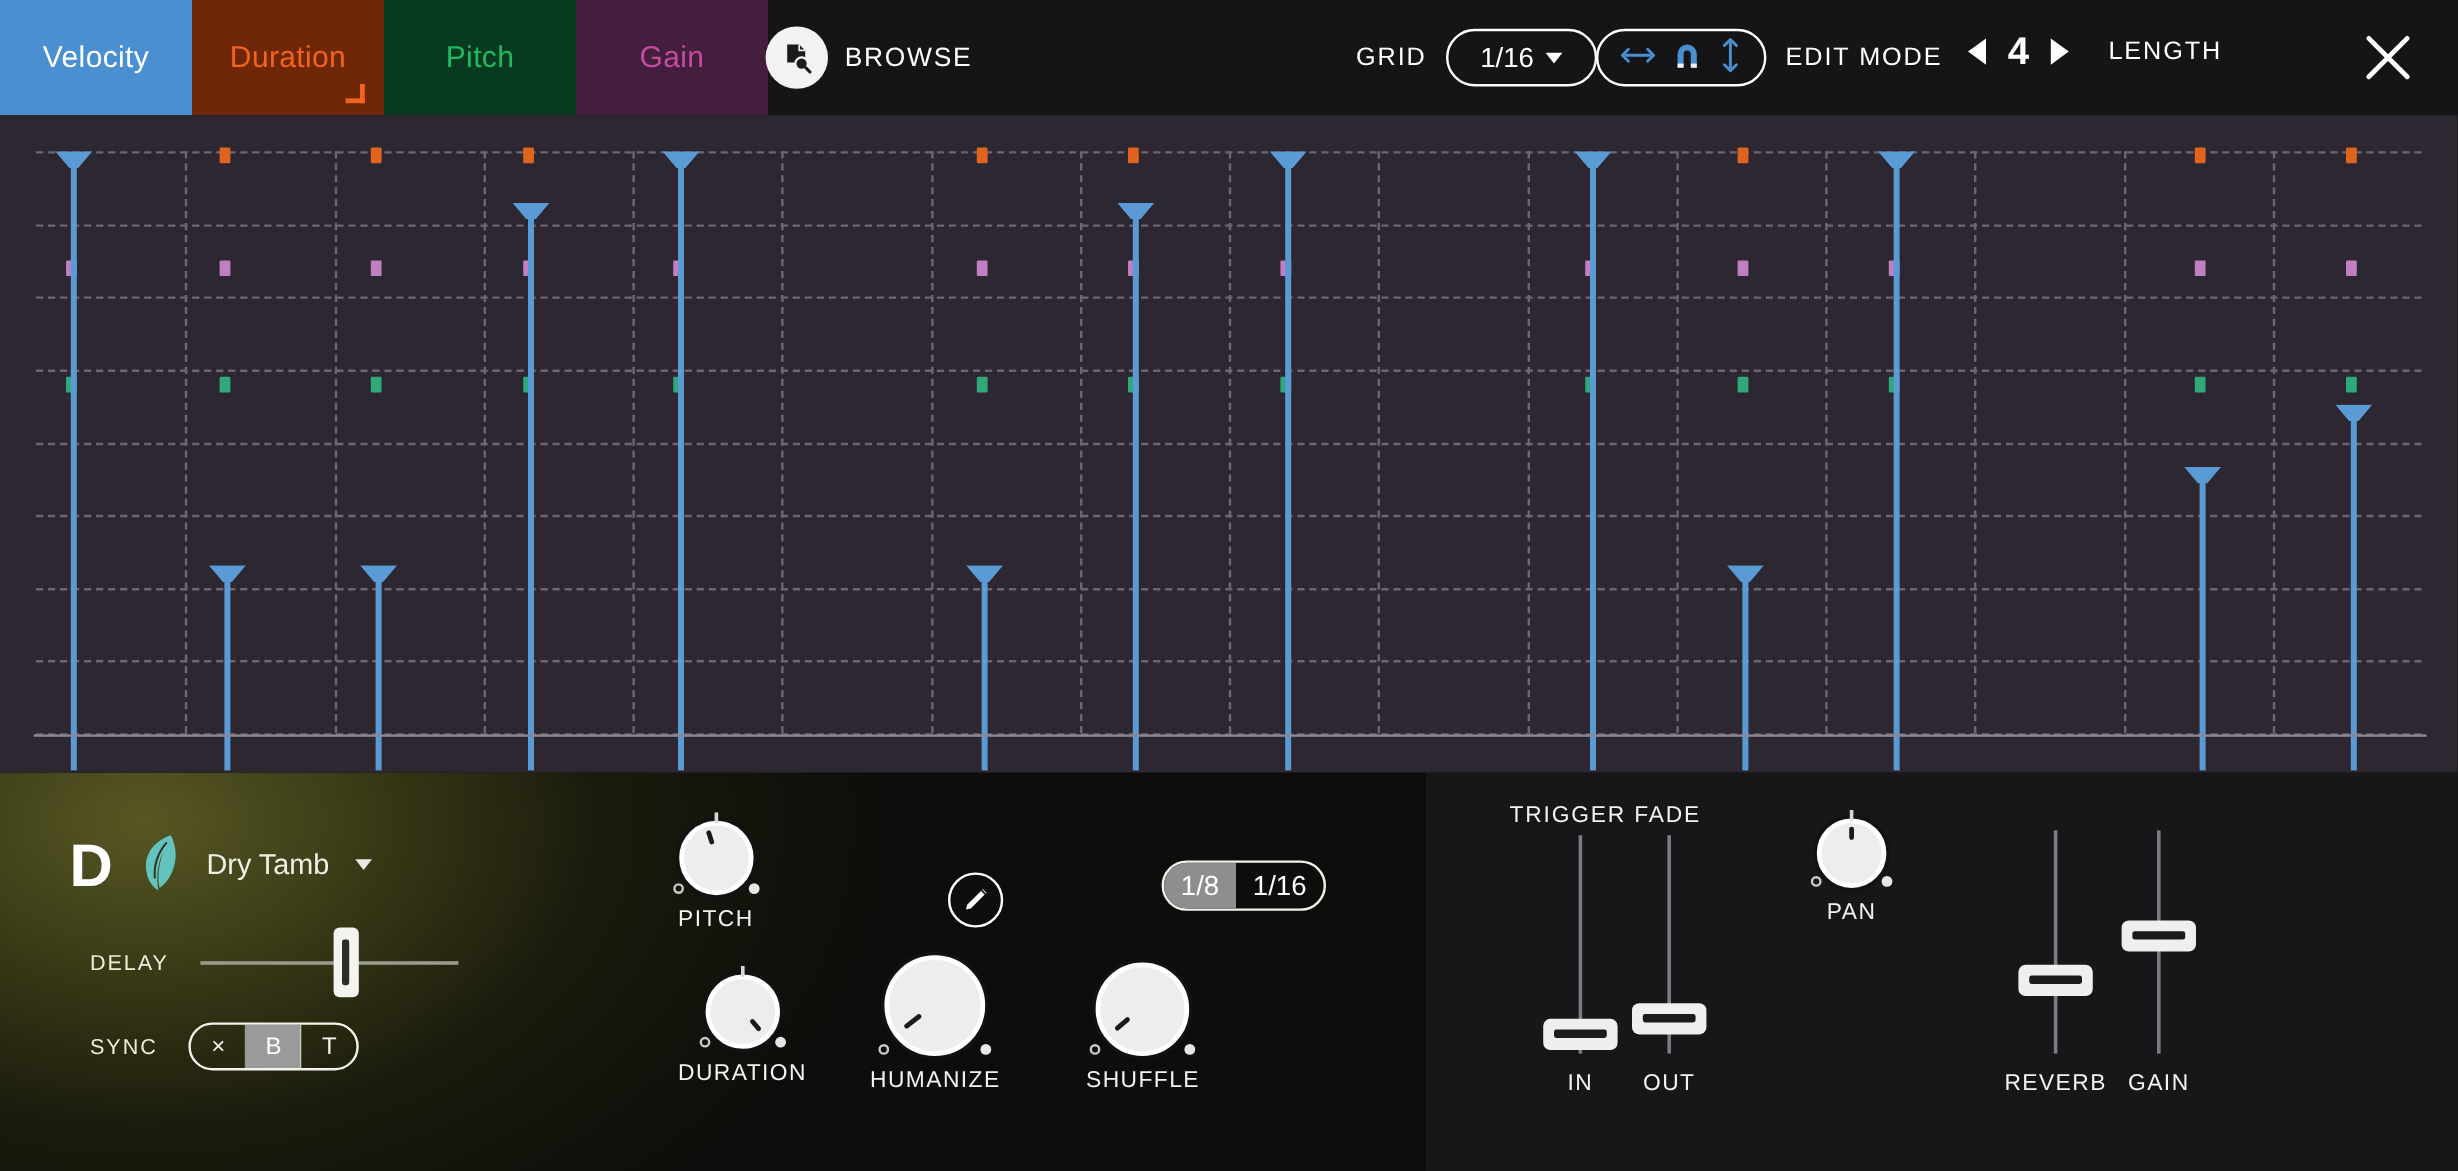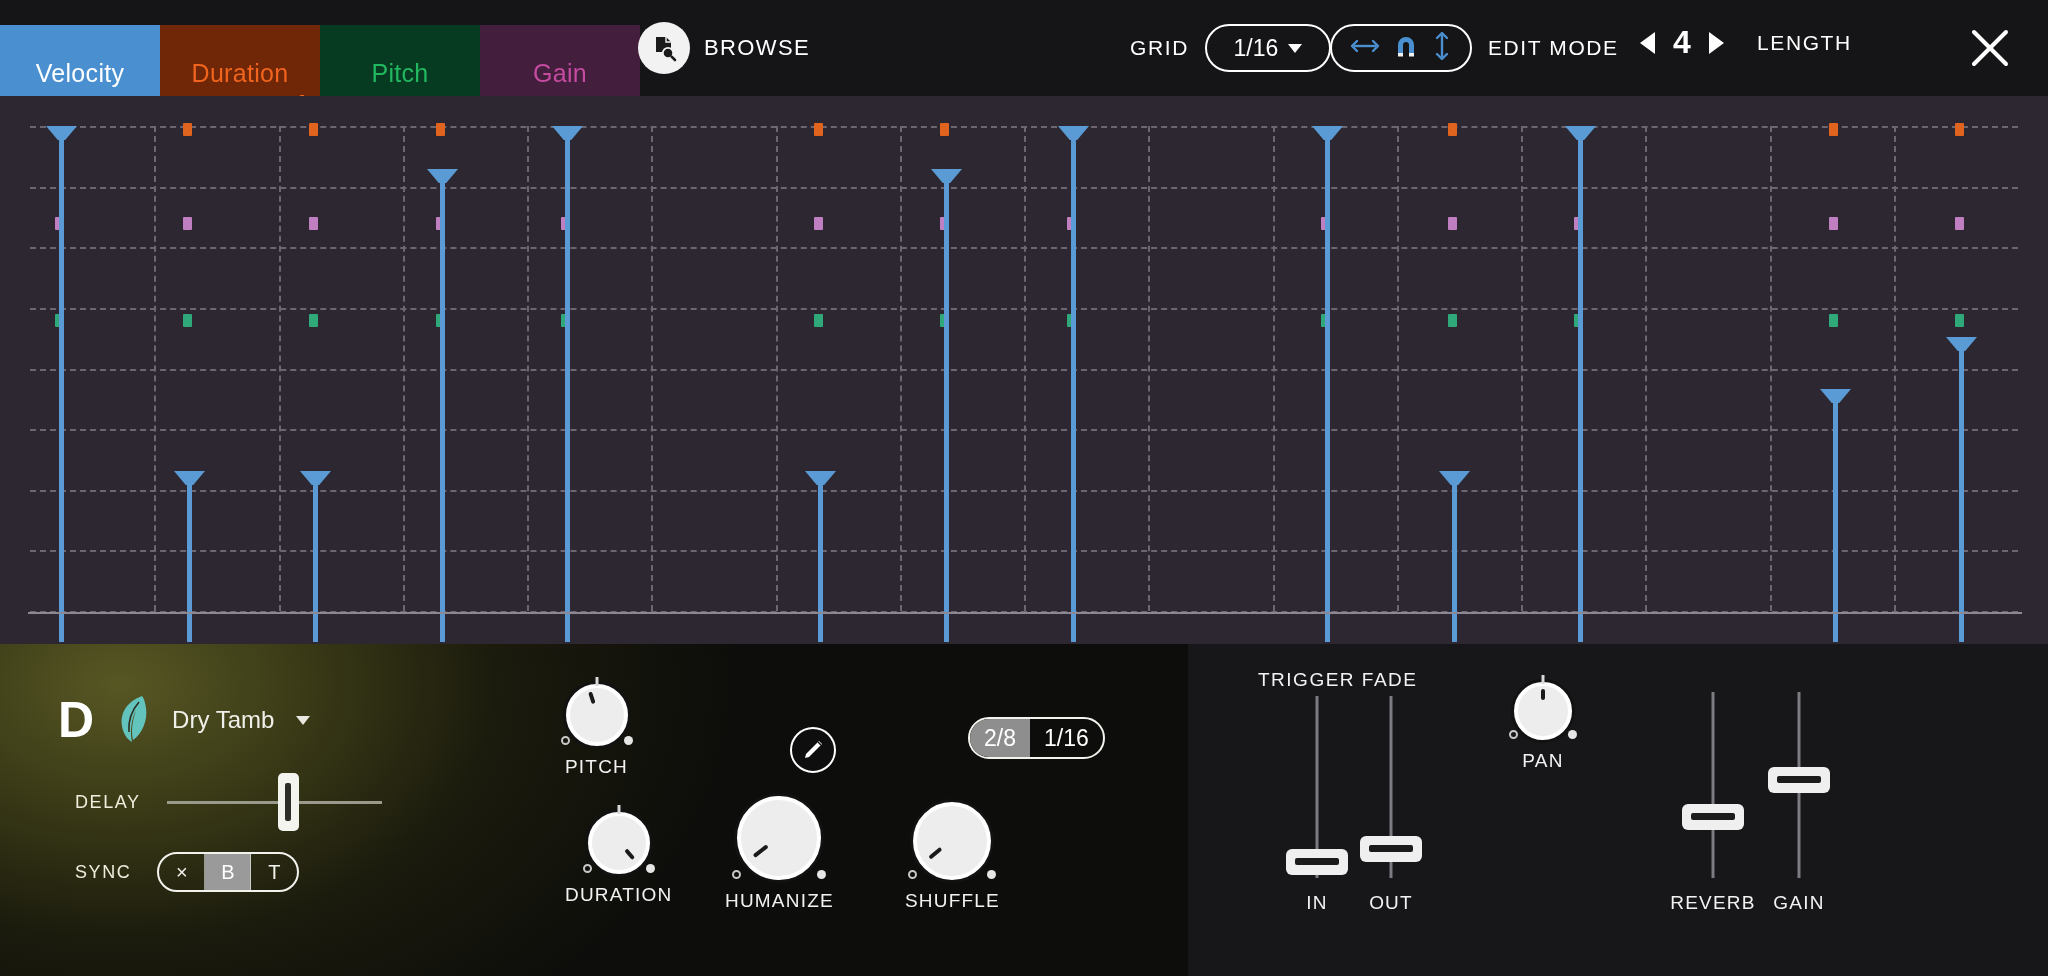--- a/index.html
+++ b/index.html
@@ -14,21 +14,21 @@
   
   .topbar {
     position: absolute; left: 0; top: 0; width: 2048px; height: 96px;
     background: #151517;
   }
   .lane-tabs { position: absolute; left: 0; top: 0; height: 96px; display: flex; }
   .lane-tab {
     width: 160px; height: 96px; position: relative;
     display: flex; align-items: center; justify-content: center;
     font-size: 25px; letter-spacing: .3px;
-    cursor: pointer; user-select: none; margin-top: 25px;
+    cursor: pointer; user-select: none;
   }
   .lane-tab .corner {
     position: absolute; right: 16px; bottom: 10px;
     width: 16px; height: 16px;
   }
   .lane-tab .corner i {
     position: absolute; background: currentColor;
   }
   .lane-tab .corner i.v { right: 0; top: 0; width: 4px; height: 16px; }
   .lane-tab .corner i.h { right: 0; bottom: 0; width: 16px; height: 4px; }
@@ -471,21 +471,21 @@
       <div class="knob-wrap" style="left:725px; top:152px;">
         <div class="knob" id="k-humanize" style="width: 84px; height: 84px; margin: 0px auto;">
           <span class="ptr" style="transform: translateX(-50%) rotate(-128deg);"></span>
           <span class="dot-min" style="left: -9px; bottom: -3px;"></span>
           <span class="dot-max" style="right: -9px; bottom: -3px;"></span>
         </div>
         <div class="knob-lbl">HUMANIZE</div>
       </div>
 
       <div class="eighth-pill" style="left:968px; top:73px;">
-        <span class="eighth-seg on">2/8</span>
+        <span class="eighth-seg on">1/8</span>
         <span class="eighth-seg">1/16</span>
       </div>
 
       <div class="knob-wrap" style="left:905px; top:158px;">
         <div class="knob" id="k-shuffle" style="width: 78px; height: 78px; margin: 0px auto;">
           <span class="ptr" style="transform: translateX(-50%) rotate(-130deg);"></span>
           <span class="dot-min" style="left: -9px; bottom: -3px;"></span>
           <span class="dot-max" style="right: -9px; bottom: -3px;"></span>
         </div>
         <div class="knob-lbl">SHUFFLE</div>

